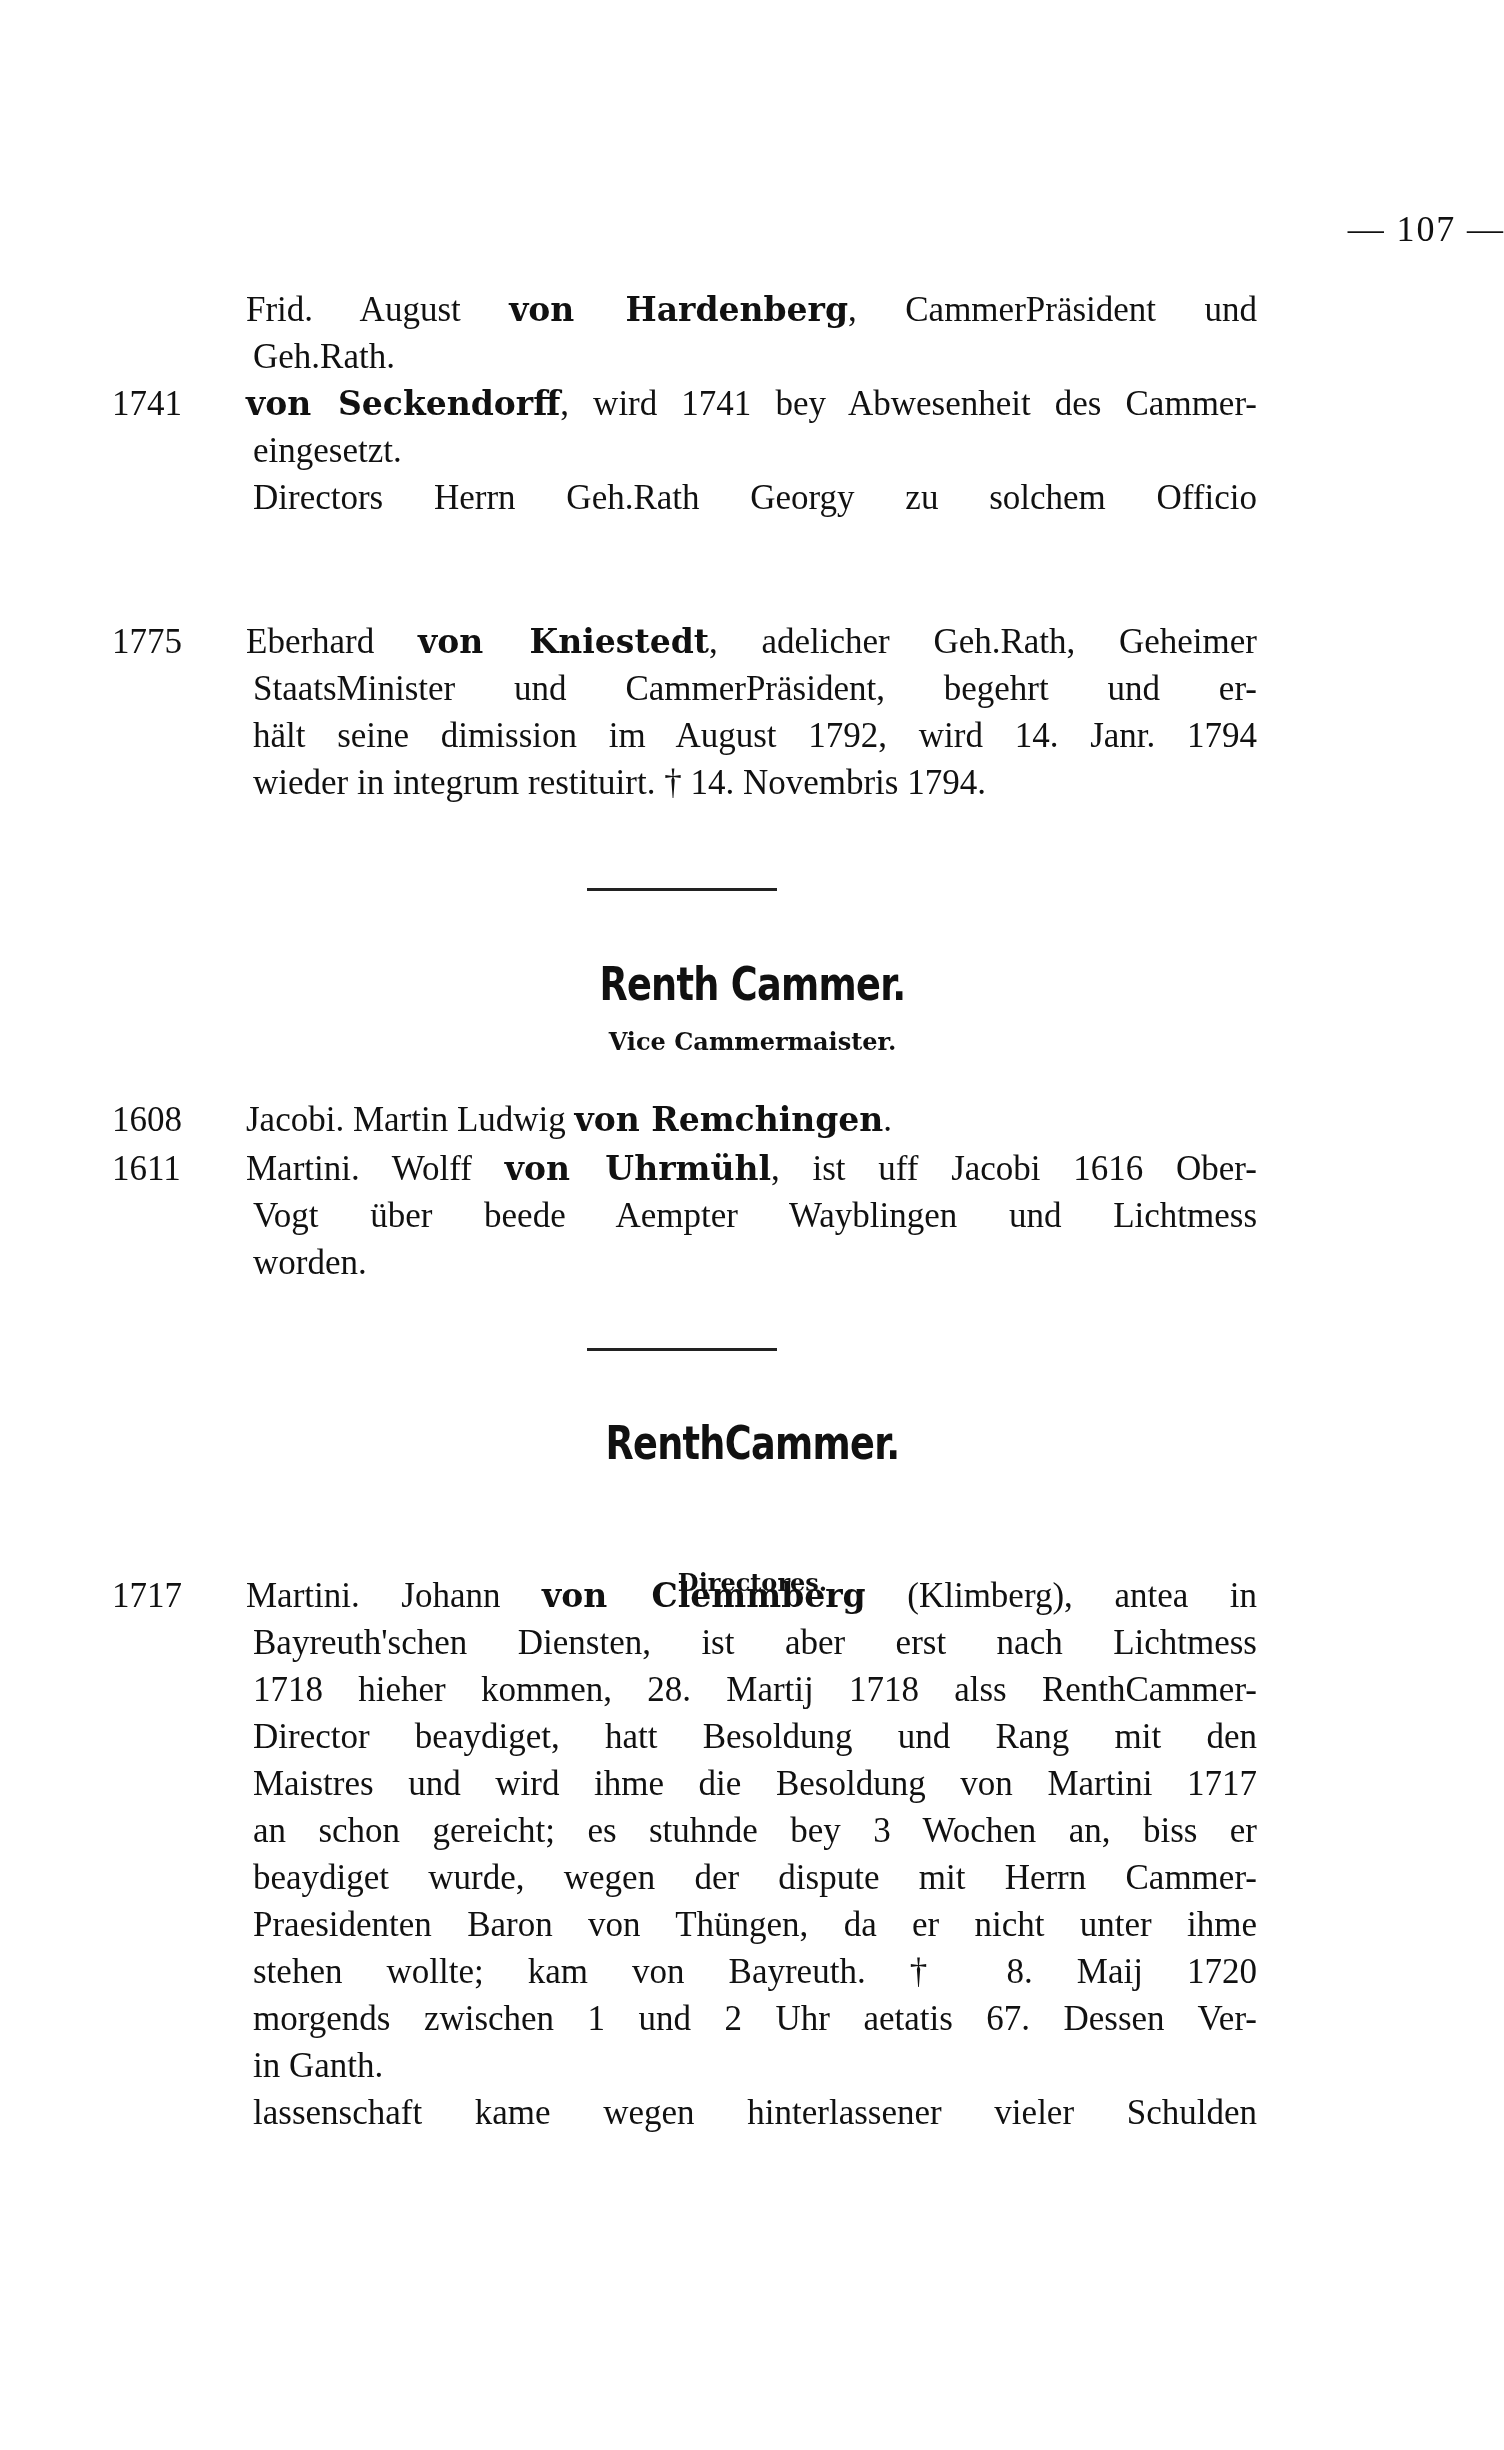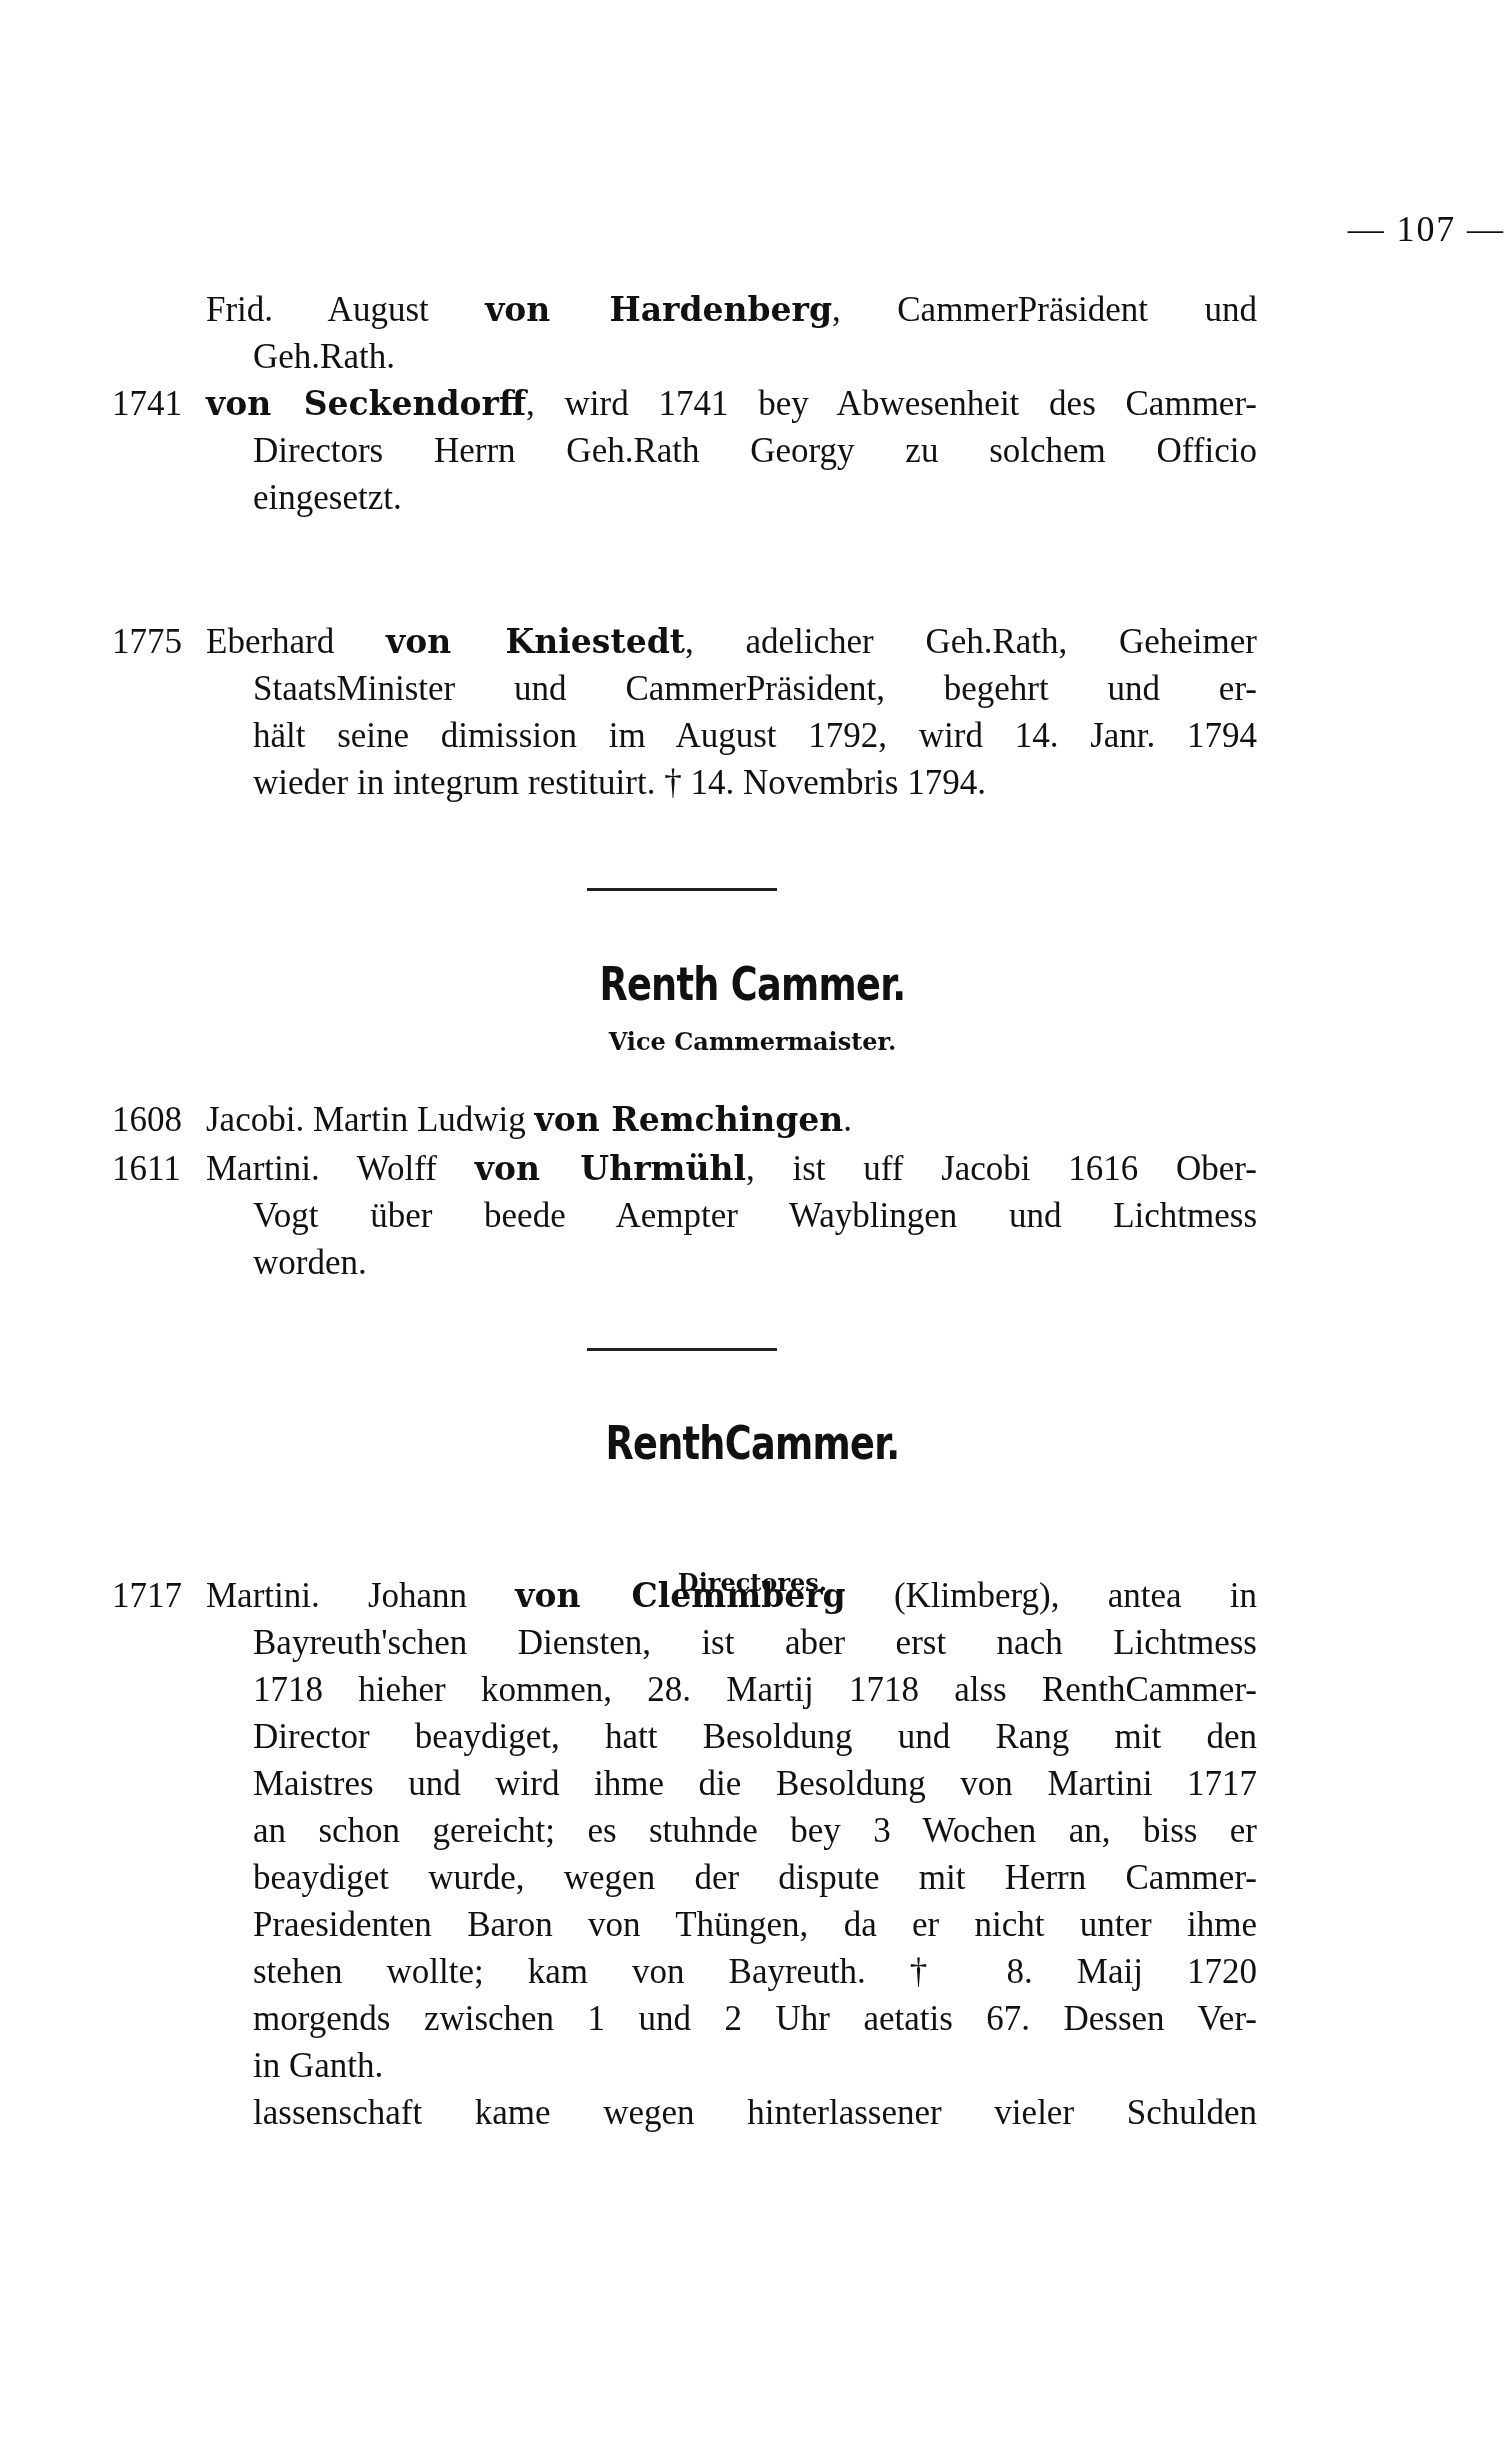--- a/index.html
+++ b/index.html
@@ -2,21 +2,21 @@
 <html style="font-size:15px"><head>
 <meta charset="utf-8">
 <style>
   html, body { margin: 0; padding: 0; background: #ffffff; }
   body { width: 1505px; height: 2450px; position: relative; overflow: hidden;
          font-family: "Liberation Serif", "DejaVu Serif", serif; color: #111; }
   .page { position: absolute; left: 0; top: 0; width: 1505px; height: 2450px; }
   .pageno { position: absolute; top: 208px; left: 0; width: 1505px; text-align: right;
             font-size: 36px; letter-spacing: 1.9px; }
   .entry { position: absolute; left: 112px; width: 1145px; font-size: 35px; line-height: 47px; }
-  .entry .row { display: flex; }
+  .entry .row { display: flex; gap: 40px; }
   .entry .yr { width: 94px; flex: none; }
   .entry .txt { flex: 1; text-align: justify; text-align-last: justify; }
   .entry .cont { padding-left: 141px; text-align: justify; text-align-last: justify; }
   .entry .cont.last { text-align-last: left; }
   .entry .txt.last { text-align-last: left; }
   .name { font-weight: bold; font-family: "DejaVu Serif", serif; font-size: 33px; }
   .rule { position: absolute; height: 2.8px; background: #222; }
   .heading { position: absolute; left: 0; width: 1505px; text-align: center;
              font-family: "DejaVu Sans", sans-serif; font-weight: bold; }
   .h1 { font-size: 47px; transform: scaleX(0.78); letter-spacing: -0.9px; }
@@ -34,22 +34,22 @@
         <span class="yr" style="width: 94px;"></span>
         <span class="txt"><span>Frid. August </span><span class="name">von Hardenberg</span><span>, CammerPräsident und</span></span>
       </div>
       <div class="cont last"><span>Geh.Rath.</span></div>
     </div>
   <div class="entry" style="top:380px;">
       <div class="row">
         <span class="yr">1741</span>
         <span class="txt"><span class="name">von Seckendorff</span><span>, wird 1741 bey Abwesenheit des Cammer-</span></span>
       </div>
+      <div class="cont last"><span>eingesetzt.</span></div>
       <div class="cont"><span>Directors Herrn Geh.Rath Georgy zu solchem Officio</span></div>
-      <div class="cont last"><span>eingesetzt.</span></div>
     </div>
   <div class="entry" style="top:618px;">
       <div class="row">
         <span class="yr">1775</span>
         <span class="txt"><span>Eberhard </span><span class="name">von Kniestedt</span><span>, adelicher Geh.Rath, Geheimer</span></span>
       </div>
       <div class="cont"><span>StaatsMinister und CammerPräsident, begehrt und er-</span></div>
       <div class="cont"><span>hält seine dimission im August 1792, wird 14. Janr. 1794</span></div>
       <div class="cont last"><span>wieder in integrum restituirt.  † 14. Novembris 1794.</span></div>
     </div>

